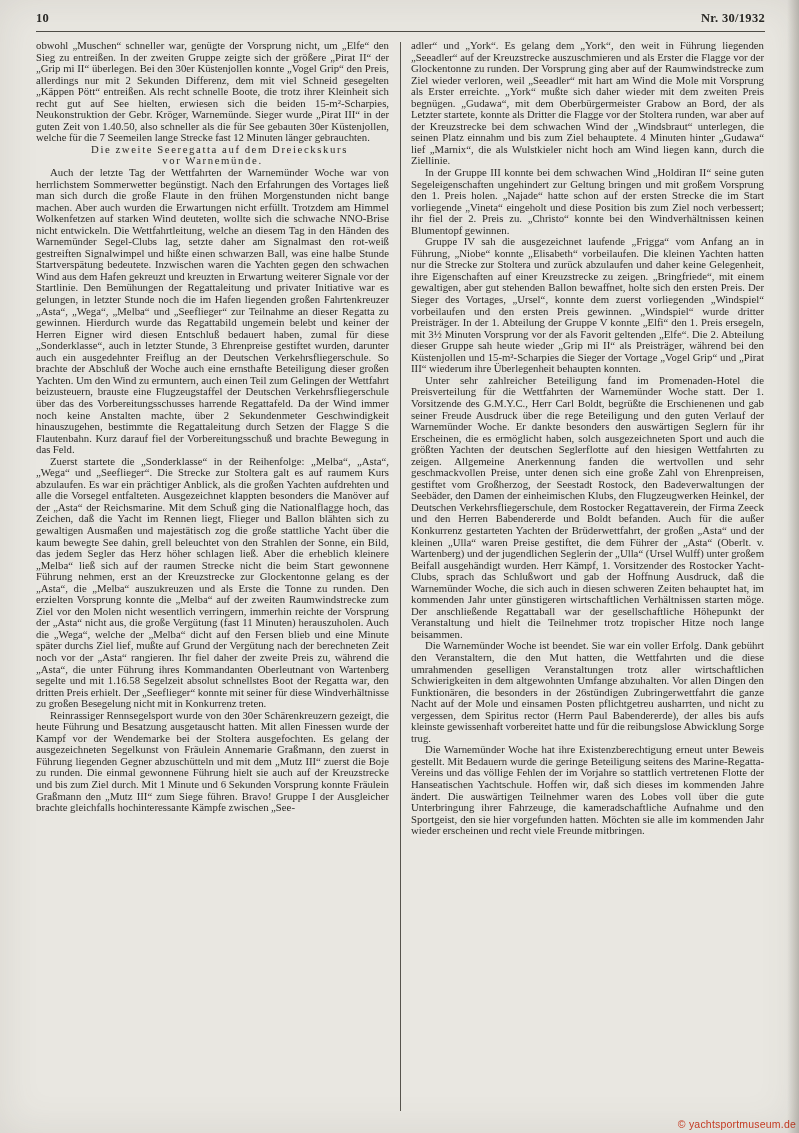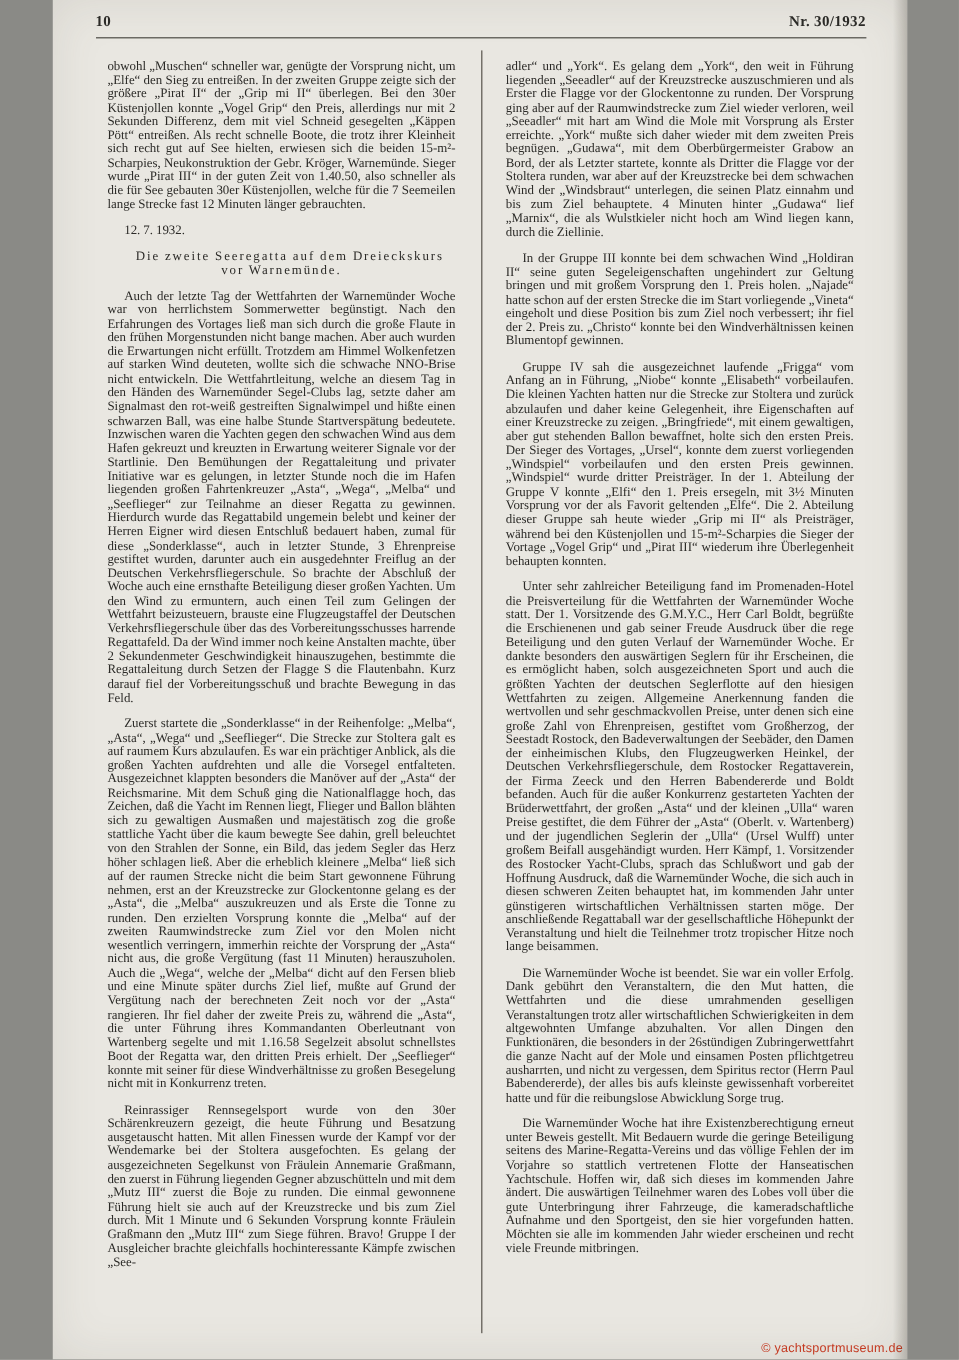--- a/index.html
+++ b/index.html
@@ -1,18 +1,18 @@
 <!DOCTYPE html>
 <html lang="de"><head>
 <meta charset="utf-8">
 <style>
   html, body { margin:0; padding:0; background:#8a8a86; }
   .page {
     position:relative;
-    width:712px; height:1133px;
+    width:799px; height:1133px;
     margin:0 auto;
     background:#e9e7e1;
     color:#2b2a27;
     font-family:"Liberation Serif","DejaVu Serif",serif;
     overflow:hidden;
     box-shadow:inset 0 0 40px rgba(90,85,70,0.12);
   }
   .page::after {
     content:""; position:absolute; top:0; right:0; width:12px; height:100%;
     background:linear-gradient(to right, rgba(0,0,0,0), rgba(40,35,25,0.22));
@@ -37,21 +37,21 @@
     line-height:11.55px;
     text-align:justify;
     hyphens:auto;
     word-spacing:-0.2px;
   }
   .divider {
     width:1px; align-self:stretch;
     background:#57544d;
     margin:2px 10px 14px 11px;
   }
-  p.para { margin:10px; text-indent:14px; }
+  p.para { margin:0; text-indent:14px; }
   p.cont { text-indent:0; }
   .sec-date { margin-top:13px; text-indent:0; }
   .sec-title {
     margin:0 0 5px 0; text-indent:0;
     letter-spacing:1.6px; text-align:center;
   }
   .prize-heading {
     margin:10px 0 8px 0; text-indent:0;
     text-align:center; letter-spacing:2.2px;
   }
@@ -73,21 +73,20 @@
   <div class="header">
     <span>10</span>
     <span>Nr. 30/1932</span>
   </div>
   <div class="header-rule"></div>
 
   <div class="content">
 
     <div class="col">
       <p class="para cont">obwohl „Muschen“ schneller war, genügte der Vorsprung nicht, um „Elfe“ den Sieg zu entreißen. In der zweiten Gruppe zeigte sich der größere „Pirat II“ der „Grip mi II“ überlegen. Bei den 30er Küstenjollen konnte „Vogel Grip“ den Preis, allerdings nur mit 2 Sekunden Differenz, dem mit viel Schneid gesegelten „Käppen Pött“ entreißen. Als recht schnelle Boote, die trotz ihrer Kleinheit sich recht gut auf See hielten, erwiesen sich die beiden 15-m²-Scharpies, Neukonstruktion der Gebr. Kröger, Warnemünde. Sieger wurde „Pirat III“ in der guten Zeit von 1.40.50, also schneller als die für See gebauten 30er Küstenjollen, welche für die 7 Seemeilen lange Strecke fast 12 Minuten länger gebrauchten.</p>
-      <p class="para sec-date">12. 7. 1932.</p>
       <p class="para sec-title"><span>Die zweite Seeregatta auf dem Dreieckskurs</span><br><span>vor Warnemünde.</span></p>
       <p class="para">Auch der letzte Tag der Wettfahrten der Warnemünder Woche war von herrlichstem Sommerwetter begünstigt. Nach den Erfahrungen des Vortages ließ man sich durch die große Flaute in den frühen Morgenstunden nicht bange machen. Aber auch wurden die Erwartungen nicht erfüllt. Trotzdem am Himmel Wolkenfetzen auf starken Wind deuteten, wollte sich die schwache NNO-Brise nicht entwickeln. Die Wettfahrtleitung, welche an diesem Tag in den Händen des Warnemünder Segel-Clubs lag, setzte daher am Signalmast den rot-weiß gestreiften Signalwimpel und hißte einen schwarzen Ball, was eine halbe Stunde Startverspätung bedeutete. Inzwischen waren die Yachten gegen den schwachen Wind aus dem Hafen gekreuzt und kreuzten in Erwartung weiterer Signale vor der Startlinie. Den Bemühungen der Regattaleitung und privater Initiative war es gelungen, in letzter Stunde noch die im Hafen liegenden großen Fahrtenkreuzer „Asta“, „Wega“, „Melba“ und „Seeflieger“ zur Teilnahme an dieser Regatta zu gewinnen. Hierdurch wurde das Regattabild ungemein belebt und keiner der Herren Eigner wird diesen Entschluß bedauert haben, zumal für diese „Sonderklasse“, auch in letzter Stunde, 3 Ehrenpreise gestiftet wurden, darunter auch ein ausgedehnter Freiflug an der Deutschen Verkehrsfliegerschule. So brachte der Abschluß der Woche auch eine ernsthafte Beteiligung dieser großen Yachten. Um den Wind zu ermuntern, auch einen Teil zum Gelingen der Wettfahrt beizusteuern, brauste eine Flugzeugstaffel der Deutschen Verkehrsfliegerschule über das des Vorbereitungsschusses harrende Regattafeld. Da der Wind immer noch keine Anstalten machte, über 2 Sekundenmeter Geschwindigkeit hinauszugehen, bestimmte die Regattaleitung durch Setzen der Flagge S die Flautenbahn. Kurz darauf fiel der Vorbereitungsschuß und brachte Bewegung in das Feld.</p>
       <p class="para">Zuerst startete die „Sonderklasse“ in der Reihenfolge: „Melba“, „Asta“, „Wega“ und „Seeflieger“. Die Strecke zur Stoltera galt es auf raumem Kurs abzulaufen. Es war ein prächtiger Anblick, als die großen Yachten aufdrehten und alle die Vorsegel entfalteten. Ausgezeichnet klappten besonders die Manöver auf der „Asta“ der Reichsmarine. Mit dem Schuß ging die Nationalflagge hoch, das Zeichen, daß die Yacht im Rennen liegt, Flieger und Ballon blähten sich zu gewaltigen Ausmaßen und majestätisch zog die große stattliche Yacht über die kaum bewegte See dahin, grell beleuchtet von den Strahlen der Sonne, ein Bild, das jedem Segler das Herz höher schlagen ließ. Aber die erheblich kleinere „Melba“ ließ sich auf der raumen Strecke nicht die beim Start gewonnene Führung nehmen, erst an der Kreuzstrecke zur Glockentonne gelang es der „Asta“, die „Melba“ auszukreuzen und als Erste die Tonne zu runden. Den erzielten Vorsprung konnte die „Melba“ auf der zweiten Raumwindstrecke zum Ziel vor den Molen nicht wesentlich verringern, immerhin reichte der Vorsprung der „Asta“ nicht aus, die große Vergütung (fast 11 Minuten) herauszuholen. Auch die „Wega“, welche der „Melba“ dicht auf den Fersen blieb und eine Minute später durchs Ziel lief, mußte auf Grund der Vergütung nach der berechneten Zeit noch vor der „Asta“ rangieren. Ihr fiel daher der zweite Preis zu, während die „Asta“, die unter Führung ihres Kommandanten Oberleutnant von Wartenberg segelte und mit 1.16.58 Segelzeit absolut schnellstes Boot der Regatta war, den dritten Preis erhielt. Der „Seeflieger“ konnte mit seiner für diese Windverhältnisse zu großen Besegelung nicht mit in Konkurrenz treten.</p>
       <p class="para">Reinrassiger Rennsegelsport wurde von den 30er Schärenkreuzern gezeigt, die heute Führung und Besatzung ausgetauscht hatten. Mit allen Finessen wurde der Kampf vor der Wendemarke bei der Stoltera ausgefochten. Es gelang der ausgezeichneten Segelkunst von Fräulein Annemarie Graßmann, den zuerst in Führung liegenden Gegner abzuschütteln und mit dem „Mutz III“ zuerst die Boje zu runden. Die einmal gewonnene Führung hielt sie auch auf der Kreuzstrecke und bis zum Ziel durch. Mit 1 Minute und 6 Sekunden Vorsprung konnte Fräulein Graßmann den „Mutz III“ zum Siege führen. Bravo! Gruppe I der Ausgleicher brachte gleichfalls hochinteressante Kämpfe zwischen „See-</p>
     </div>
 
     <div class="divider"></div>
 
     <div class="col">
       <p class="para cont">adler“ und „York“. Es gelang dem „York“, den weit in Führung liegenden „Seeadler“ auf der Kreuzstrecke auszuschmieren und als Erster die Flagge vor der Glockentonne zu runden. Der Vorsprung ging aber auf der Raumwindstrecke zum Ziel wieder verloren, weil „Seeadler“ mit hart am Wind die Mole mit Vorsprung als Erster erreichte. „York“ mußte sich daher wieder mit dem zweiten Preis begnügen. „Gudawa“, mit dem Oberbürgermeister Grabow an Bord, der als Letzter startete, konnte als Dritter die Flagge vor der Stoltera runden, war aber auf der Kreuzstrecke bei dem schwachen Wind der „Windsbraut“ unterlegen, die seinen Platz einnahm und bis zum Ziel behauptete. 4 Minuten hinter „Gudawa“ lief „Marnix“, die als Wulstkieler nicht hoch am Wind liegen kann, durch die Ziellinie.</p>

